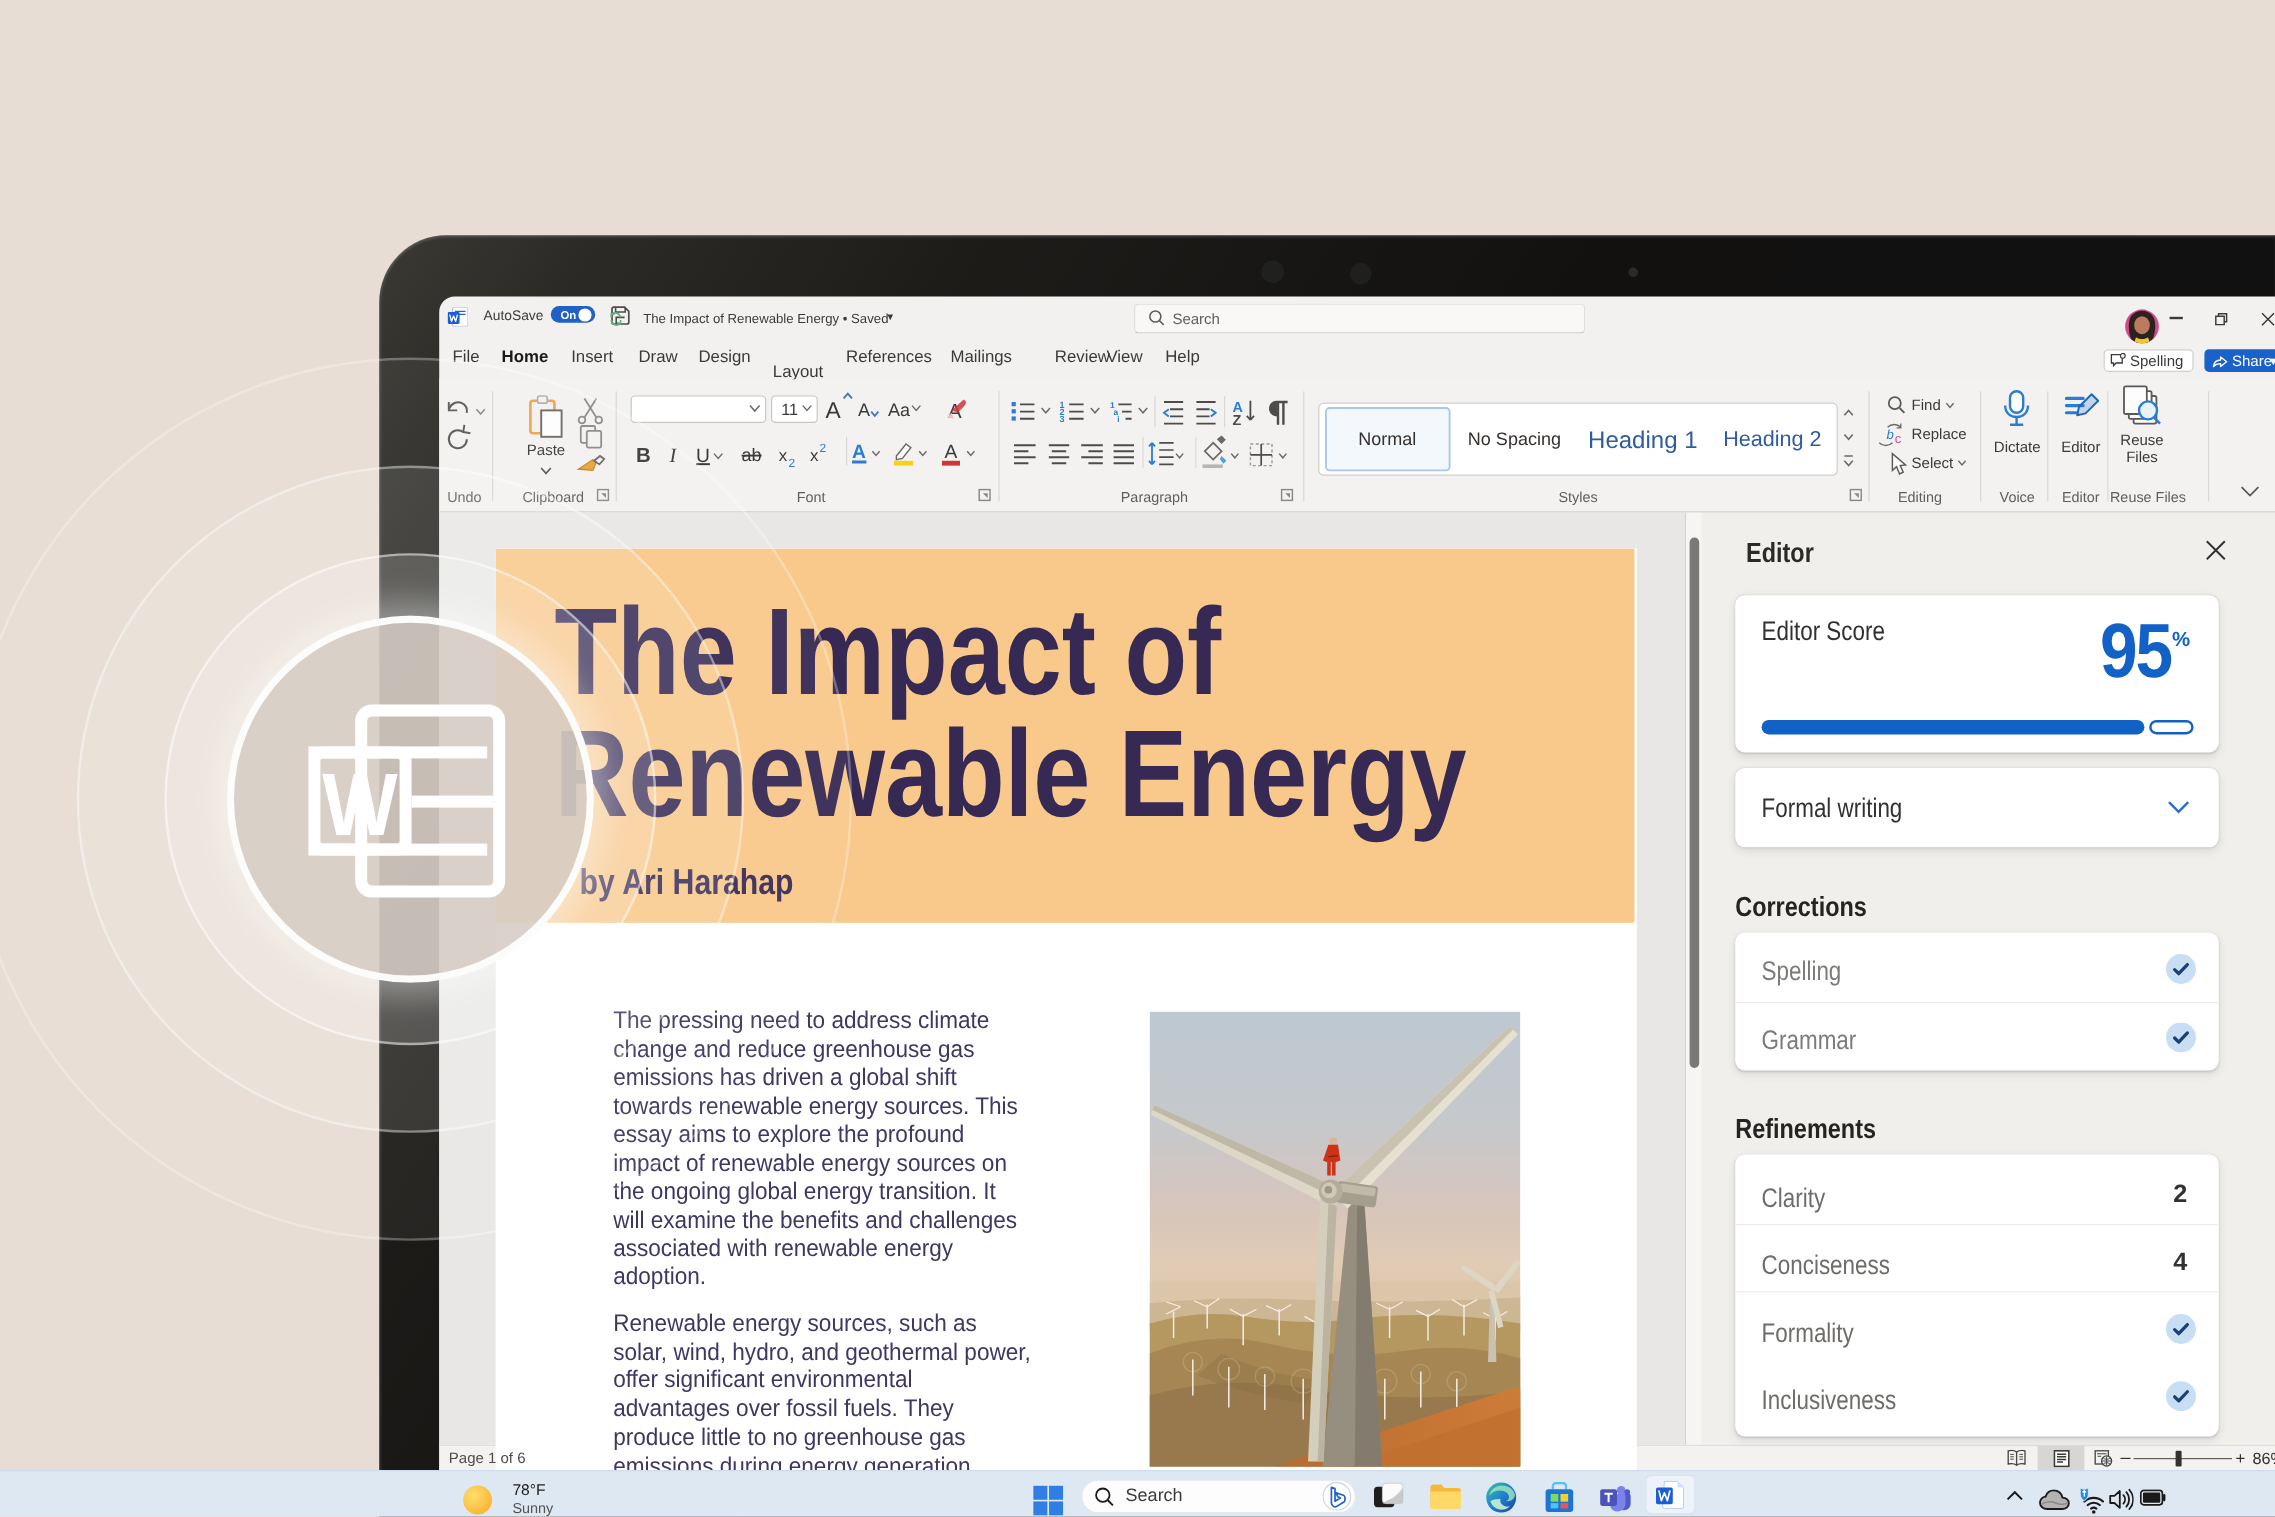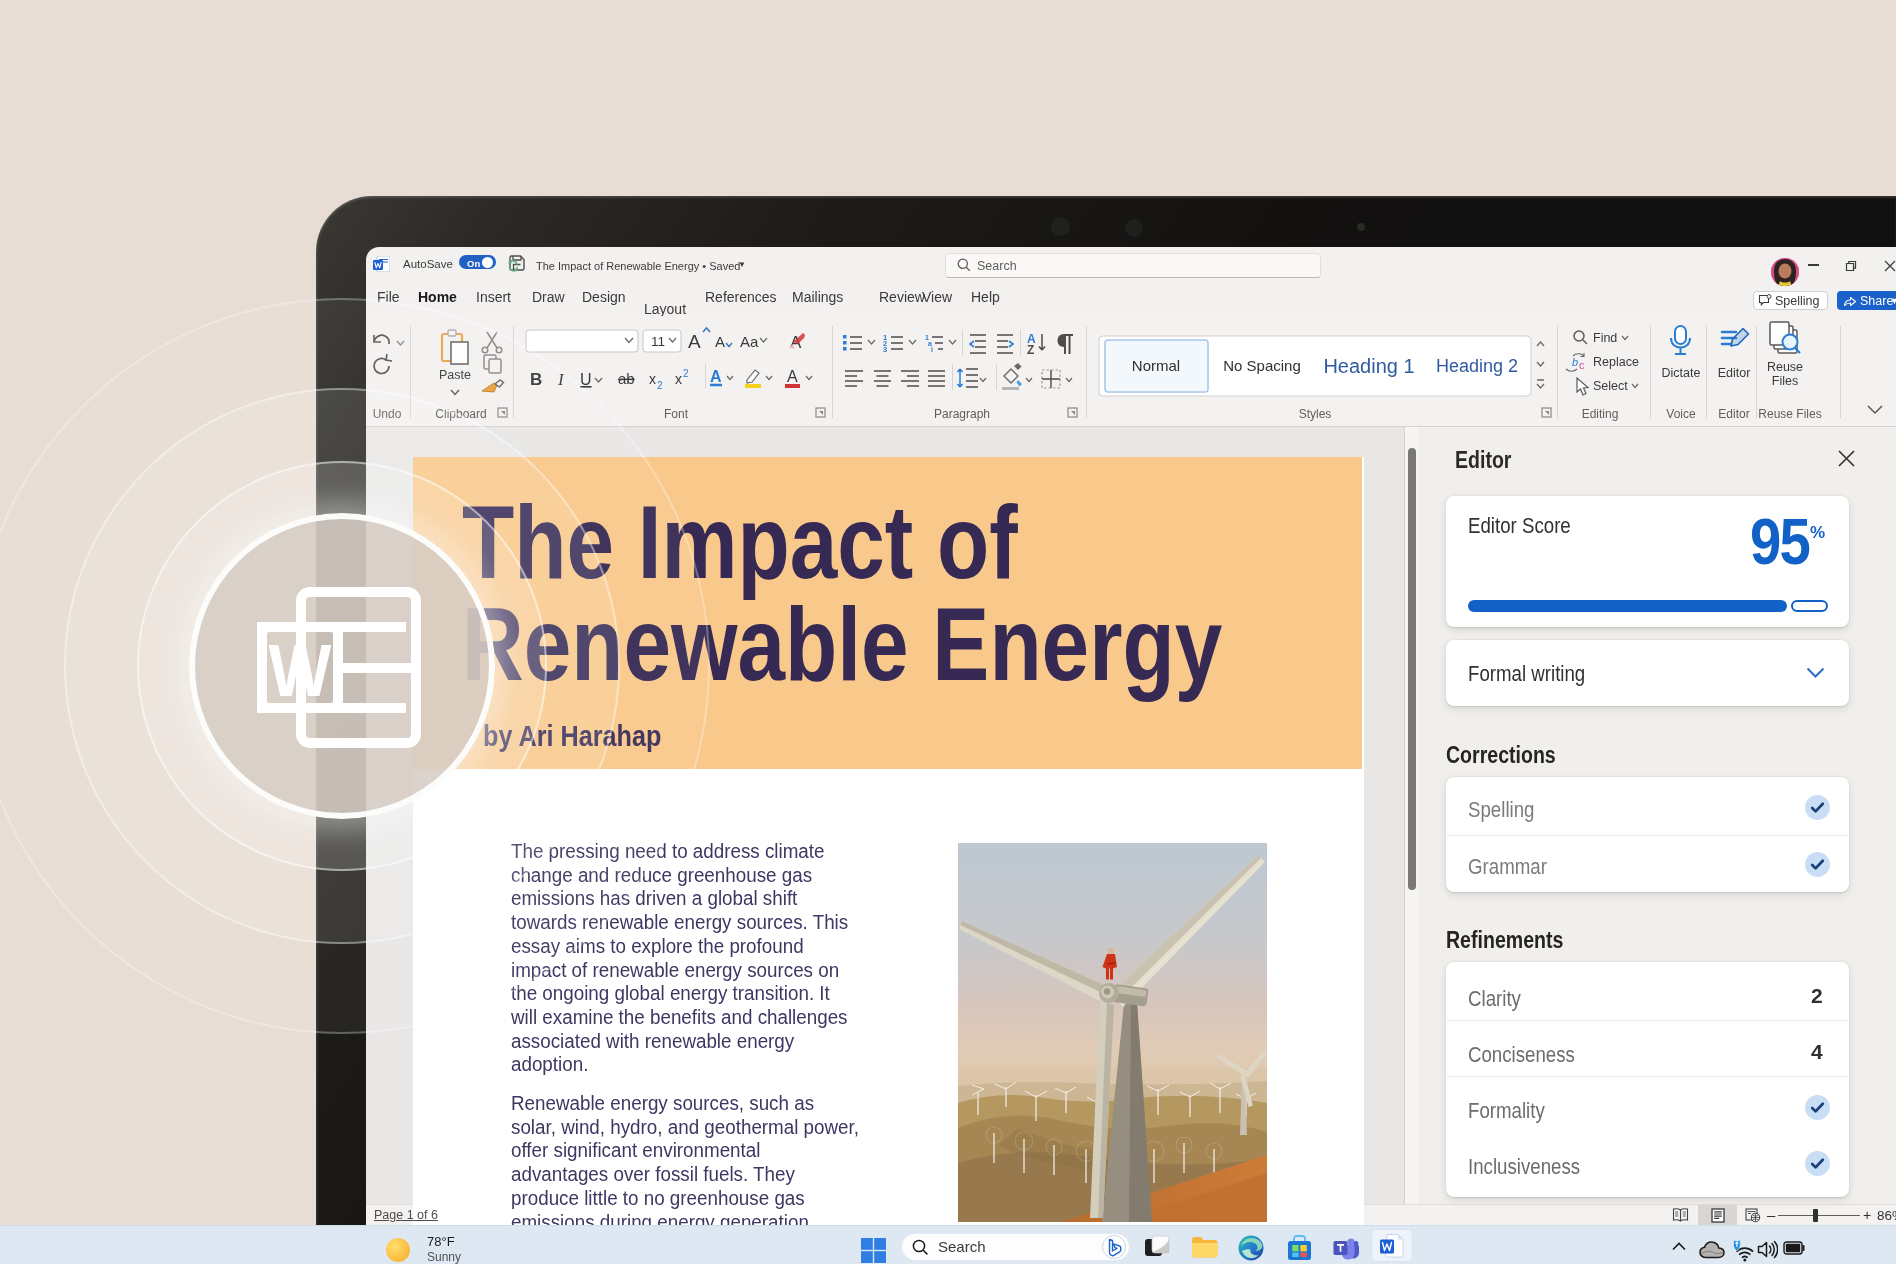--- a/index.html
+++ b/index.html
@@ -20,21 +20,21 @@
 <div class="abs" id="win" style="left:366px; top:247px; width:1530px; height:978px; background:#f3f1f0; border-top-left-radius:13px; overflow:hidden;">
 
   <div class="abs" style="left:0px; top:180px; width:1038px; height:777px; background:#e9e7e6;"></div>
 
   <div class="abs" style="left:1038px; top:180px; width:14px; height:777px; background:#f6f5f4; border-left:1px solid #d4d2d0;"></div>
   <div class="abs" style="left:1042px; top:201px; width:8px; height:442px; border-radius:4px; background:#7b7977;"></div>
 
   <div class="abs" style="left:1052px; top:180px; width:478px; height:777px; background:#f1efec;"></div>
 
   <div class="abs" style="left:0px; top:957px; width:1530px; height:21px; background:#f3f2f1; border-top:1px solid #e1dfdd;"></div>
-  <div class="abs" style="left:8px; top:961px; font-size:12.5px; color:#4f4d4b; z-index:6;text-decoration:underline;">Page 1 of 6</div>
+  <div class="abs" style="left:8px; top:961px; font-size:12.5px; color:#4f4d4b; z-index:6;">Page 1 of 6</div>
 
   <div class="abs" style="left:47px; top:210px; width:951px; height:768px; background:#ffffff; overflow:hidden;">
 
     <div class="abs" style="left:0px; top:0px; width:949px; height:312px; background:#f9c98b;"></div>
     <div class="abs" style="left:49px; top:35px; font-size:103px; line-height:102px; font-weight:bold; color:#362a55; white-space:nowrap; transform:scaleX(0.83); transform-origin:0 0;">The Impact of<br>Renewable Energy</div>
     <div class="abs" style="left:70px; top:262px; font-size:30px; font-weight:bold; color:#3a2e58; transform:scaleX(0.84); transform-origin:0 0;">by Ari Harahap</div>
 
     <div class="abs" id="p1" style="left:98px; top:383px; width:400px; font-size:20px; line-height:23.7px; color:#403662; transform:scaleX(0.94); transform-origin:0 0;">The pressing need to address climate<br>change and reduce greenhouse gas<br>emissions has driven a global shift<br>towards renewable energy sources. This<br>essay aims to explore the profound<br>impact of renewable energy sources on<br>the ongoing global energy transition. It<br>will examine the benefits and challenges<br>associated with renewable energy<br>adoption.</div>
     <div class="abs" id="p2" style="left:98px; top:635px; width:400px; font-size:20px; line-height:23.7px; color:#403662; transform:scaleX(0.94); transform-origin:0 0;">Renewable energy sources, such as<br>solar, wind, hydro, and geothermal power,<br>offer significant environmental<br>advantages over fossil fuels. They<br>produce little to no greenhouse gas<br>emissions during energy generation,</div>
 

